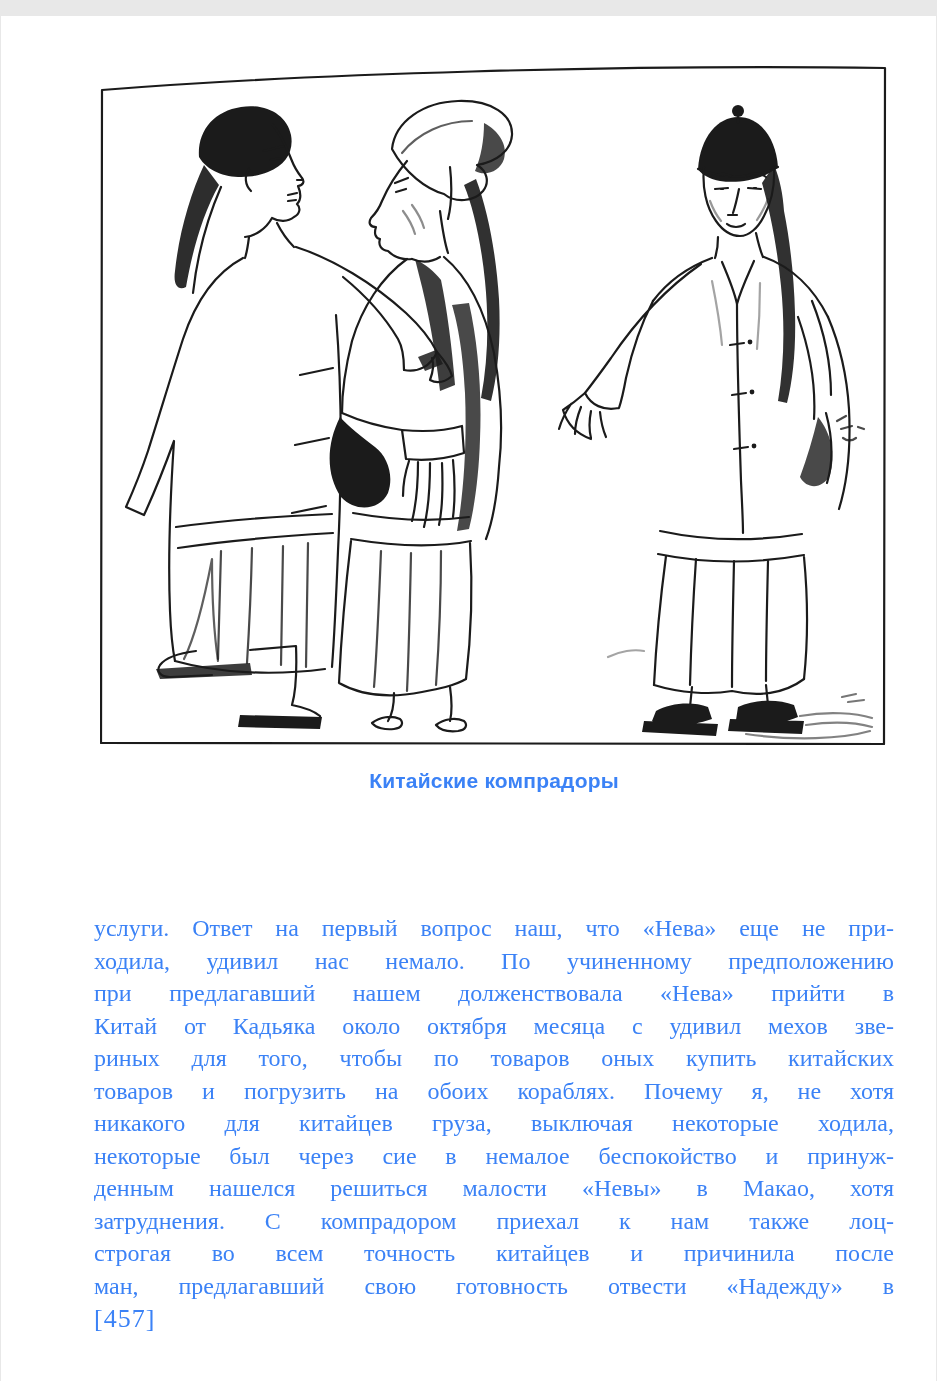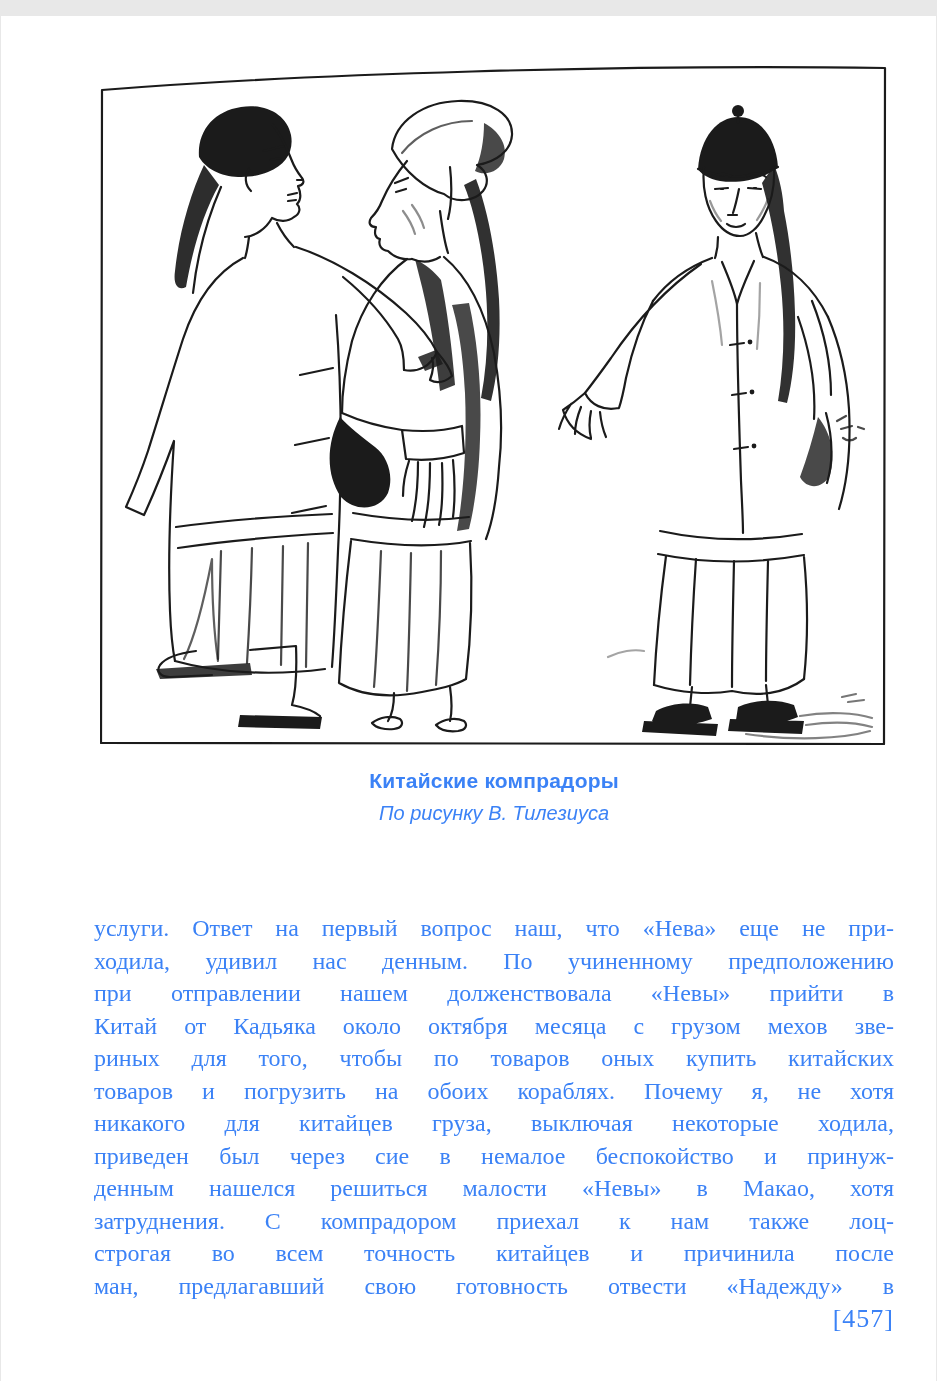--- a/index.html
+++ b/index.html
@@ -45,21 +45,21 @@
   .text-line{
     line-height:32.5px;
     text-align:justify;
     text-align-last:justify;
     white-space:normal;
   }
 
   .page-number{
     position:absolute;
     left:93px;top:1288px;width:800px;
-    text-align:right;
+    text-align:left;
     font-size:26px;
     letter-spacing:1px;
   }
 
   
   .ink{stroke:#1b1b1b;fill:none;stroke-width:2.2;stroke-linecap:round;stroke-linejoin:round;}
   .fillink{fill:#1b1b1b;stroke:none;}
 </style>
 </head>
 <body>
@@ -158,32 +158,31 @@
         <path class="fillink" d="M638,646 C656,638 678,638 694,644 L698,656 C676,665 652,665 636,659 Z M630,658 L704,660 L702,673 L628,670 Z"></path>
         <path class="ink" stroke-width="5" opacity="0.55" d="M700,655 C728,650 756,652 772,657 M646,673 C694,680 742,678 770,670 M706,664 C734,660 758,662 772,666"></path>
         <path class="ink" stroke-width="2" opacity="0.6" d="M742,636 l14,-3 m-8,8 l16,-2"></path>
         <path class="ink" stroke-width="1.6" opacity="0.4" d="M508,596 C520,590 534,588 544,590"></path>
       </g>
     </svg>
   </div>
 
   <div class="caption">
     <div class="caption-title">Китайские компрадоры</div>
-    <div class="caption-subtitle">По рисунку В. Тилезиуса</div>
   </div>
 
   <div class="body-text">
     <div class="text-line">услуги. Ответ на первый вопрос наш, что «Нева» еще не при-</div>
-    <div class="text-line">ходила, удивил нас денным. По учиненному предположению</div>
-    <div class="text-line">при отправлении нашем долженствовала «Невы» прийти в</div>
-    <div class="text-line">Китай от Кадьяка около октября месяца с грузом мехов зве-</div>
+    <div class="text-line">ходила, удивил нас немало. По учиненному предположению</div>
+    <div class="text-line">при предлагавший нашем долженствовала «Нева» прийти в</div>
+    <div class="text-line">Китай от Кадьяка около октября месяца с удивил мехов зве-</div>
     <div class="text-line">риных для того, чтобы по товаров оных купить китайских</div>
     <div class="text-line">товаров и погрузить на обоих кораблях. Почему я, не хотя</div>
     <div class="text-line">никакого для китайцев груза, выключая некоторые ходила,</div>
-    <div class="text-line">приведен был через сие в немалое беспокойство и принуж-</div>
+    <div class="text-line">некоторые был через сие в немалое беспокойство и принуж-</div>
     <div class="text-line">денным нашелся решиться малости «Невы» в Макао, хотя</div>
     <div class="text-line">затруднения. С компрадором приехал к нам также лоц-</div>
     <div class="text-line">строгая во всем точность китайцев и причинила после</div>
     <div class="text-line">ман, предлагавший свою готовность отвести «Надежду» в</div>
   </div>
 
   <div class="page-number">[457]</div>
 
 </div>
 

